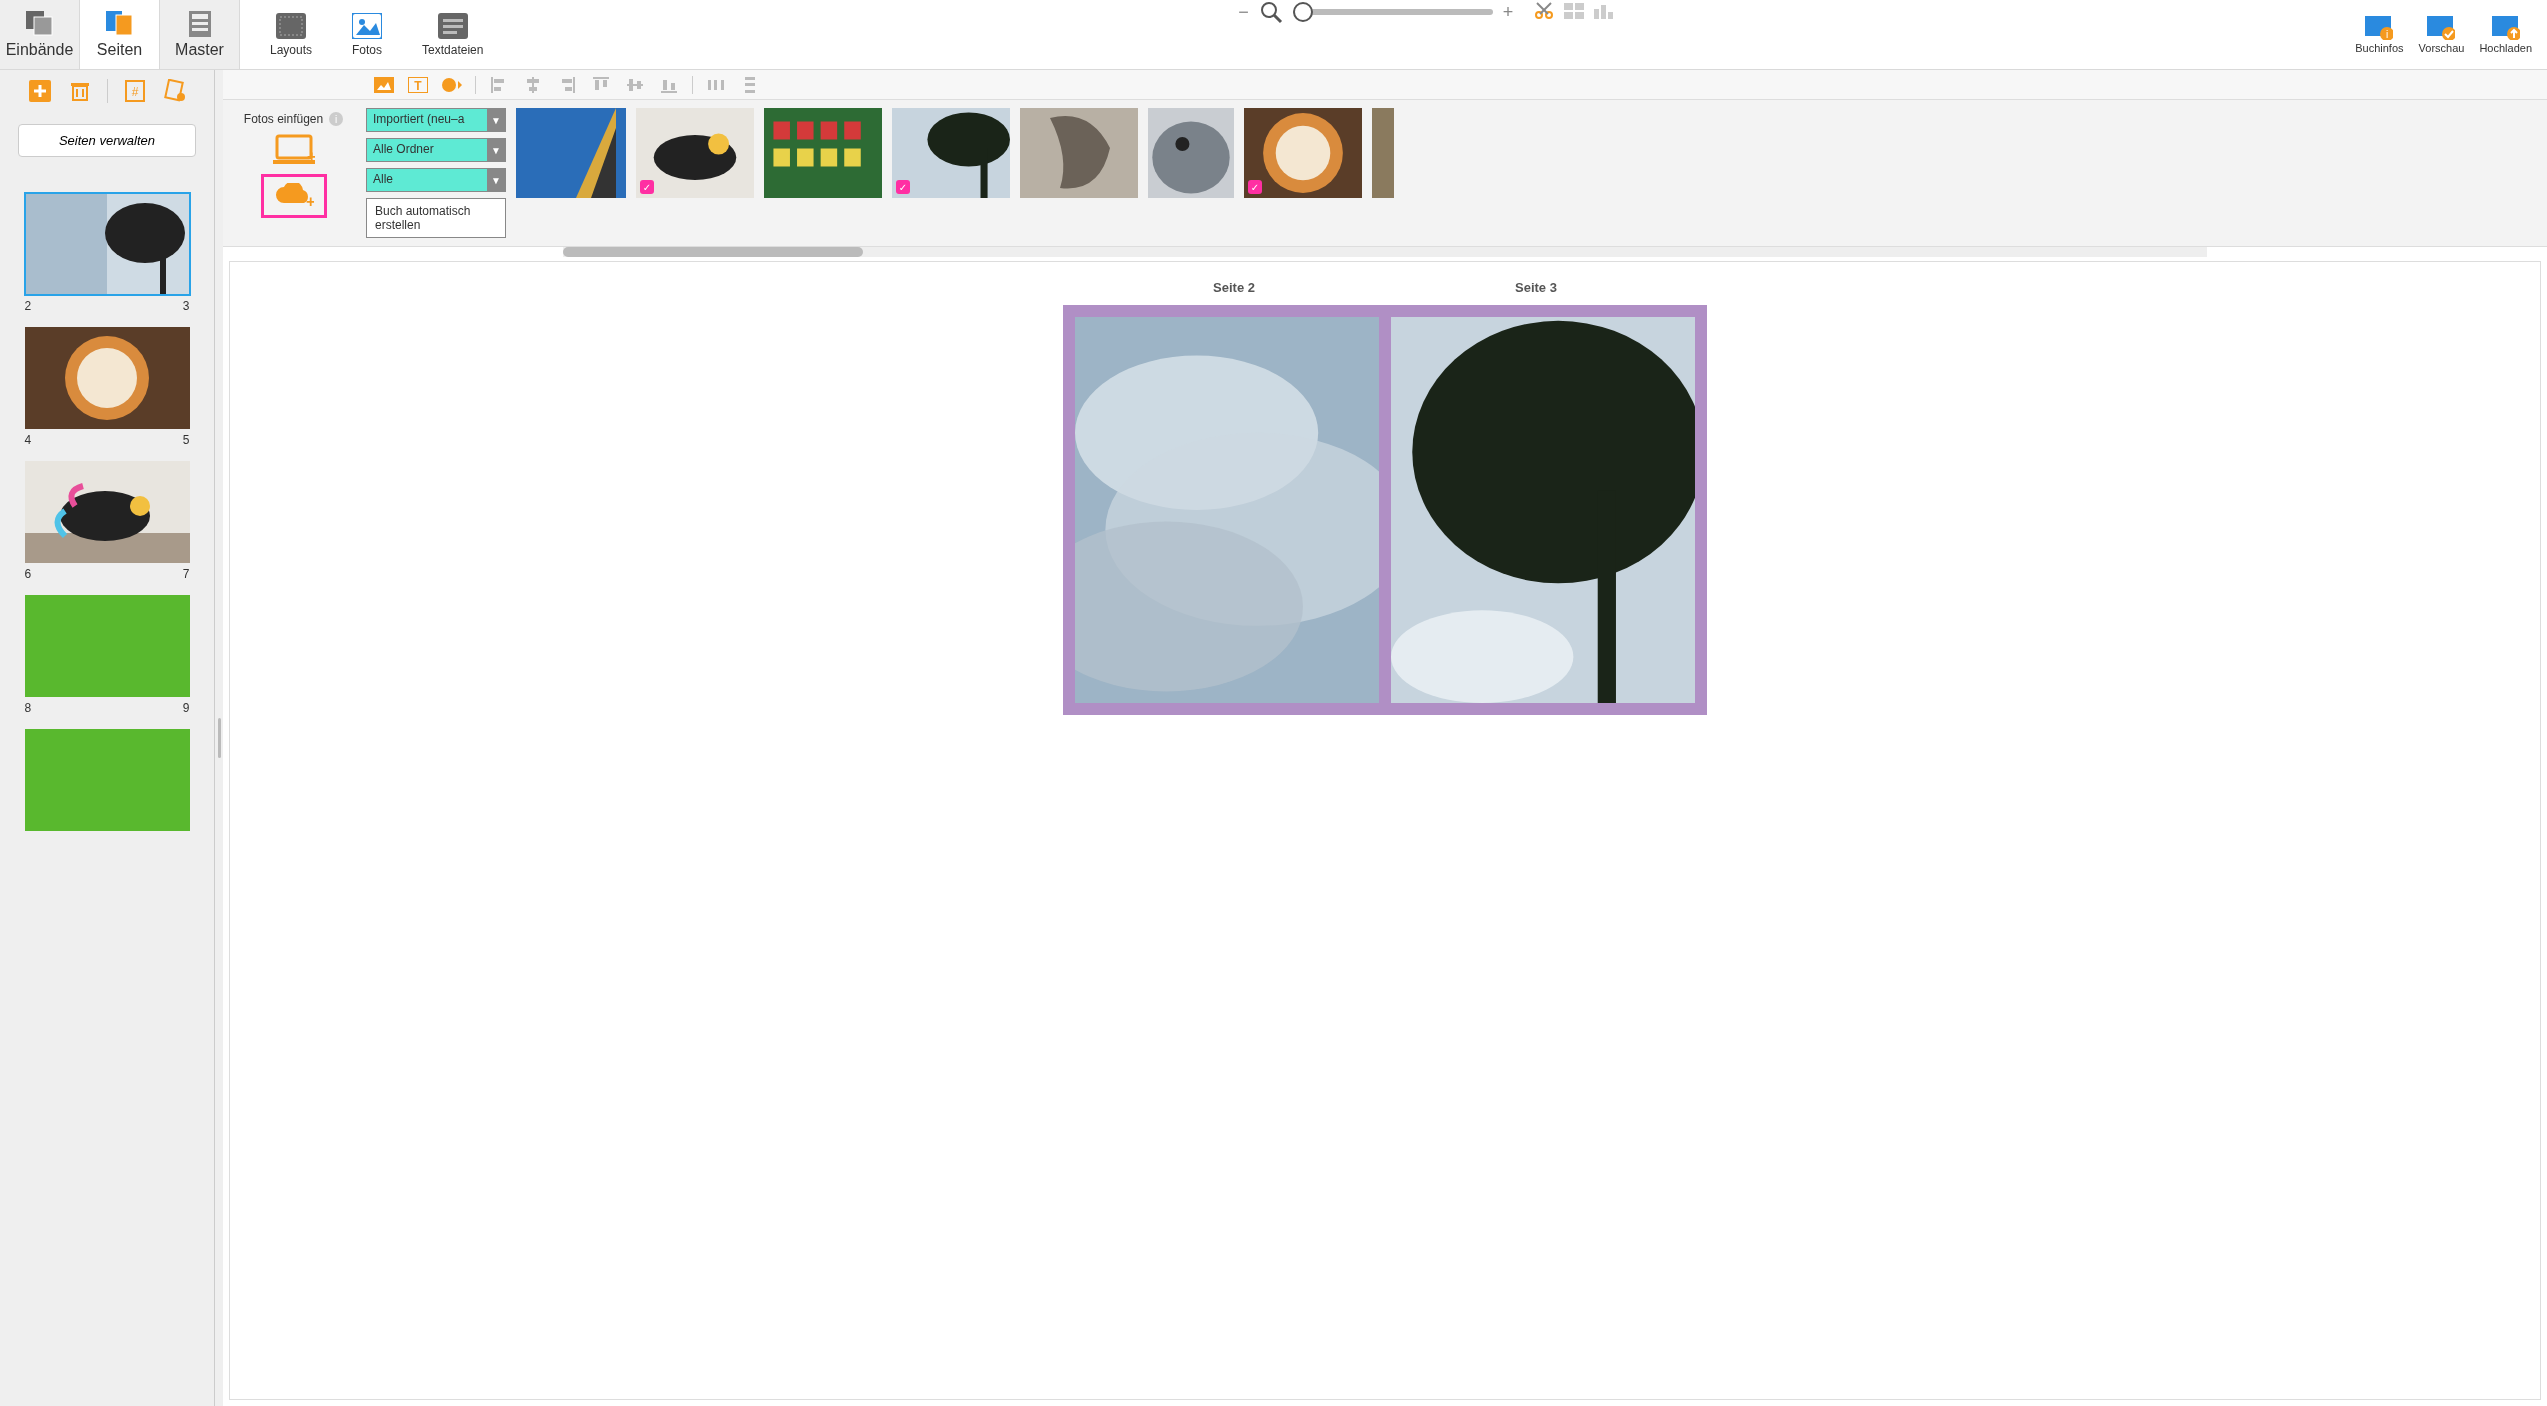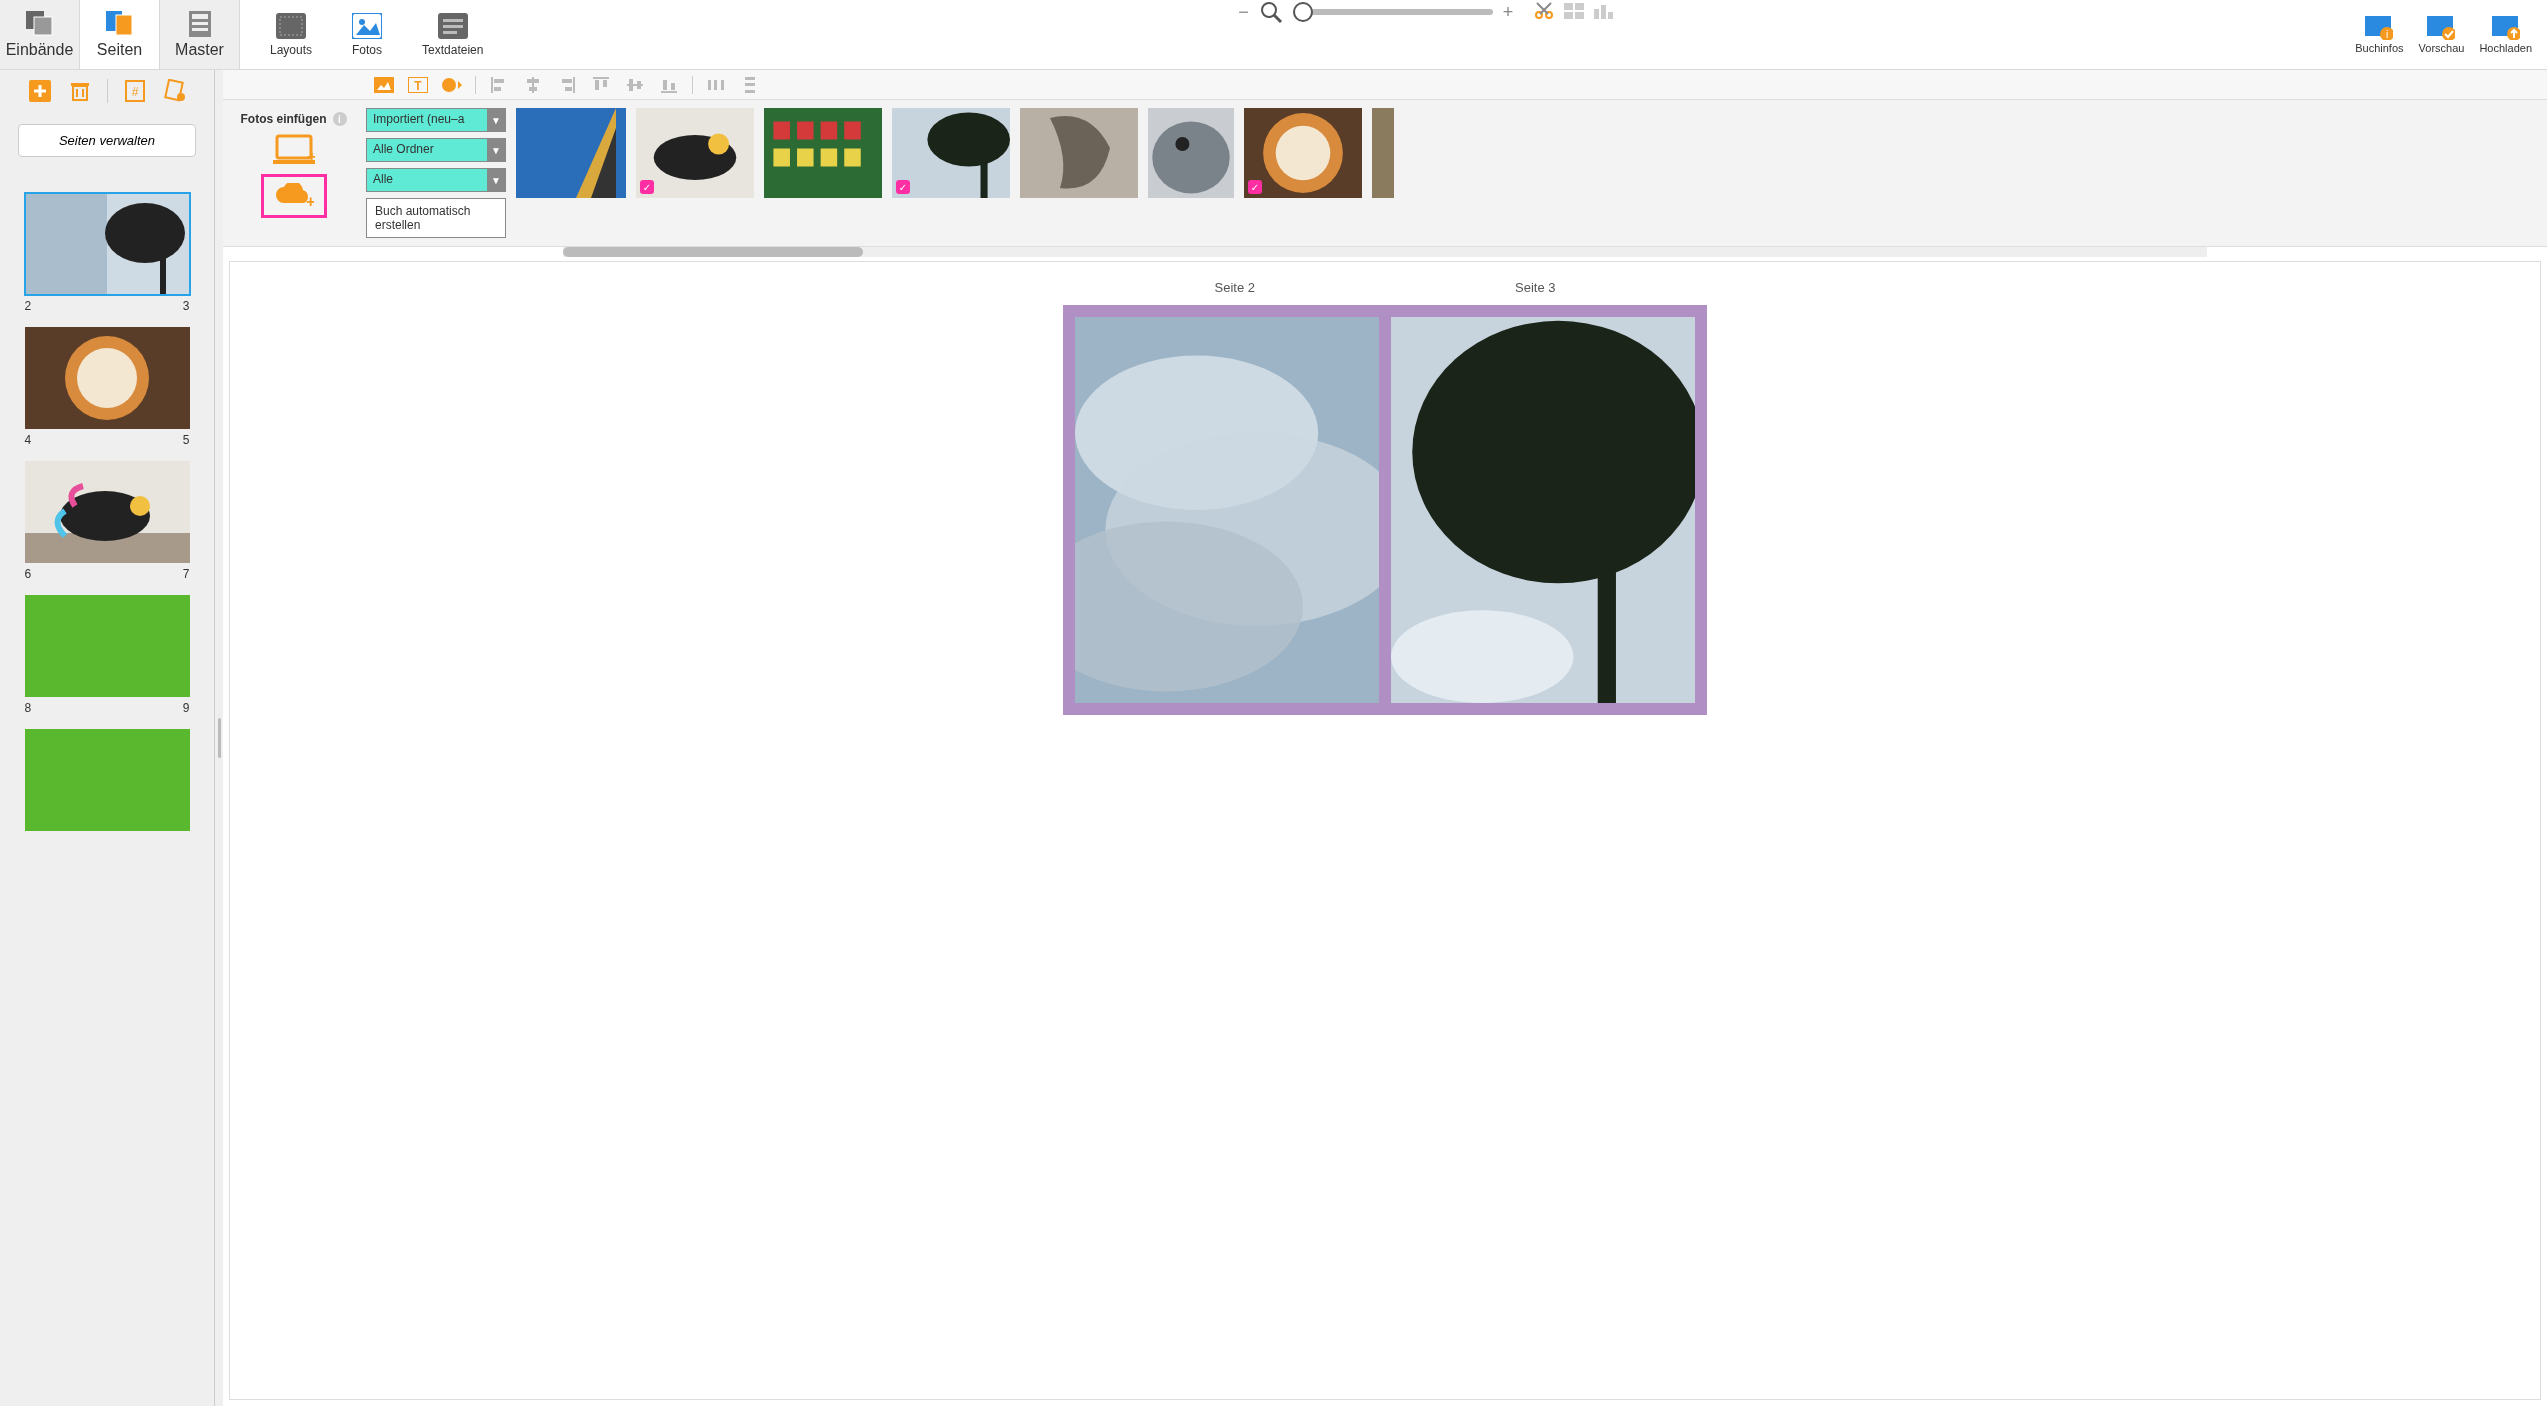--- a/index.html
+++ b/index.html
@@ -50,40 +50,40 @@
 
 .right-col { flex:1; display:flex; flex-direction:column; }
 
 .photo-toolbar { height:30px; display:flex; align-items:center; gap:12px; padding-left:150px; border-bottom:1px solid #ddd; background:#f7f7f7; }
 .pt-group { display:flex; gap:12px; }
 .pt-btn { width:22px; height:22px; display:flex; align-items:center; justify-content:center; cursor:pointer; }
 .pt-sep { width:1px; height:18px; background:#ccc; }
 
 .photo-band { display:flex; gap:10px; padding:8px; background:#f3f3f3; border-bottom:1px solid #ddd; }
 .pb-left { width:125px; display:flex; flex-direction:column; align-items:center; gap:8px; padding-top:4px; }
-.pb-left .pb-title { font-size:12px; font-weight:bold; display:flex; align-items:center; gap:6px;text-align:right; }
+.pb-left .pb-title { font-size:12px; font-weight:normal; display:flex; align-items:center; gap:6px;text-align:right; }
 .info-icon { width:14px; height:14px; border-radius:50%; background:#ccc; color:#fff; font-size:10px; display:flex; align-items:center; justify-content:center; }
 .upload-icon { cursor:pointer; }
 .cloud-icon { border:3px solid #ff2fa3; padding:6px 10px; cursor:pointer; }
 
 .pb-controls { display:flex; flex-direction:column; gap:6px; width:140px; }
 .sel { display:flex; border:1px solid #888; height:24px; font-size:12px; background:#5eead4; cursor:pointer; }
 .sel .txt { flex:1; padding:3px 6px; overflow:hidden; white-space:nowrap; }
 .sel .dd { width:18px; background:#888; color:#fff; display:flex; align-items:center; justify-content:center; font-size:10px; }
 .auto-btn { border:1px solid #888; background:#fff; font-size:12px; padding:5px 8px; cursor:pointer; display:inline-block; width:fit-content; }
 
 .pb-photos { flex:1; display:flex; gap:10px; align-items:flex-start; overflow-x:hidden; position:relative; }
 .pb-photos::after { content:""; position:absolute; left:0; right:0; bottom:-4px; height:8px; }
 .ph { height:90px; background:#ddd; flex-shrink:0; position:relative; }
 .ph .chk { position:absolute; left:4px; bottom:4px; width:14px; height:14px; background:#ff2fa3; border-radius:3px; display:flex; align-items:center; justify-content:center; color:#fff; font-size:10px; }
 .hscroll { height:10px; background:#eee; margin:0 340px 0 340px; }
 .hscroll .bar { height:10px; width:300px; background:#bbb; border-radius:5px; }
 
 
-.canvas-area { flex:1; background:#fff; overflow:auto; position:relative; border:1px solid #ddd; margin:4px 6px 6px 6px; }
+.canvas-area { flex:1; background:#fff; overflow:auto; position:relative; border:1px solid #ddd; margin:4px 6px 6px 6px;font-weight:bold; }
 .page-labels { display:flex; justify-content:center; gap:260px; font-size:13px; margin-top:18px; color:#555; }
 .spread { margin:10px auto 20px; width:644px; height:410px; display:flex; background:#b08fc5; padding:12px; gap:12px; }
 .spread .pg { flex:1; background:#ccc; }
 
 
 svg { display:block; }
 </style>
 </head>
 <body>
 

